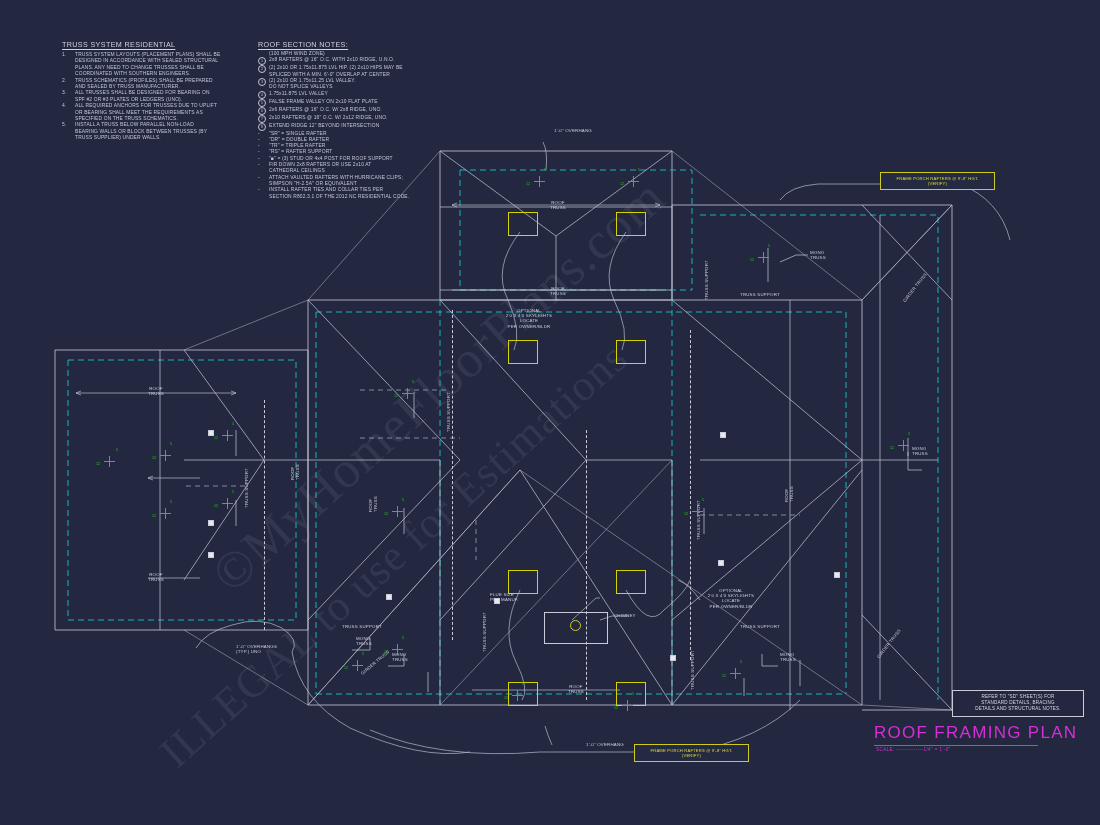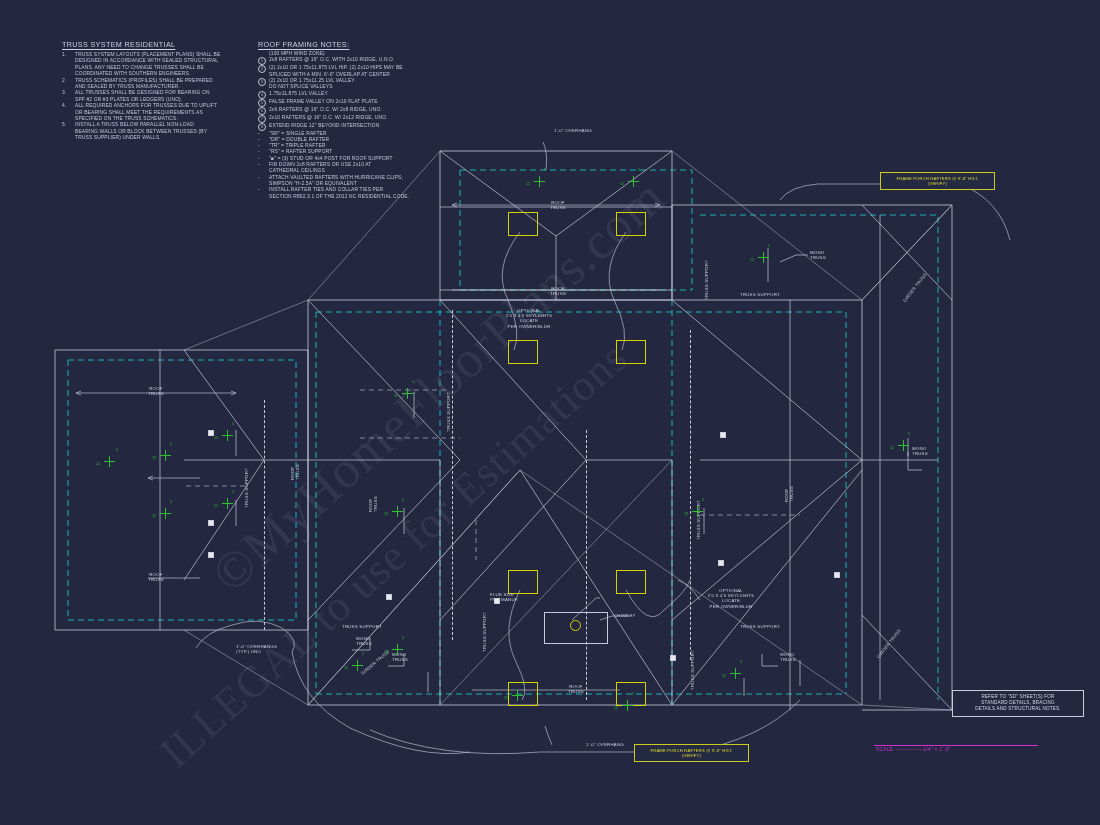--- a/index.html
+++ b/index.html
@@ -90,21 +90,21 @@
       </div>
     <div class="note-row">
         <div class="note-num">5.</div>
         <div class="note-txt">INSTALL A TRUSS BELOW PARALLEL NON-LOAD
 BEARING WALLS OR BLOCK BETWEEN TRUSSES (BY
 TRUSS SUPPLIER) UNDER WALLS.</div>
       </div>
   </div>
 
   <div class="abs" style="left:258px;top:40px;width:185px;">
-    <div class="notes-title">ROOF FRAMING NOTES:</div>
+    <div class="notes-title">ROOF SECTION NOTES:</div>
     <div style="height:2px"></div>
     <div class="note-line" style="padding-left:11px;">(100 MPH WIND ZONE)</div>
 
     <div class="rf-row">
         <div class="rf-key"><span class="circnum">1</span></div>
         <div class="rf-txt">2x8 RAFTERS @ 16" O.C. WITH 2x10 RIDGE, U.N.O.</div>
       </div>
     <div class="rf-row">
         <div class="rf-key"><span class="circnum">2</span></div>
         <div class="rf-txt">(2) 2x10 OR 1.75x11.875 LVL HIP. (2) 2x10 HIPS MAY BE
@@ -472,16 +472,17 @@
 
   <div class="callout" style="left:880px;top:172px;width:105px;">FRAME PORCH RAFTERS @ 9'-8" HGT.
 (VERIFY)</div>
   <div class="callout" style="left:634px;top:744px;width:105px;">FRAME PORCH RAFTERS @ 9'-8" HGT.
 (VERIFY)</div>
 
   <div class="refbox" style="left:952px;top:690px;width:120px;">REFER TO "SD"  SHEET(S) FOR
 STANDARD DETAILS, BRACING
 DETAILS AND STRUCTURAL NOTES.</div>
 
+  <div class="titlemain" style="left:874px;top:723px;">ROOF FRAMING PLAN</div>
   <div class="titlerule" style="left:874px;top:745px;width:164px;"></div>
   <div class="titlescale" style="left:876px;top:747px;">SCALE: --------------1/4" = 1'-0"</div>
 
 </div>
 
 </body></html>

